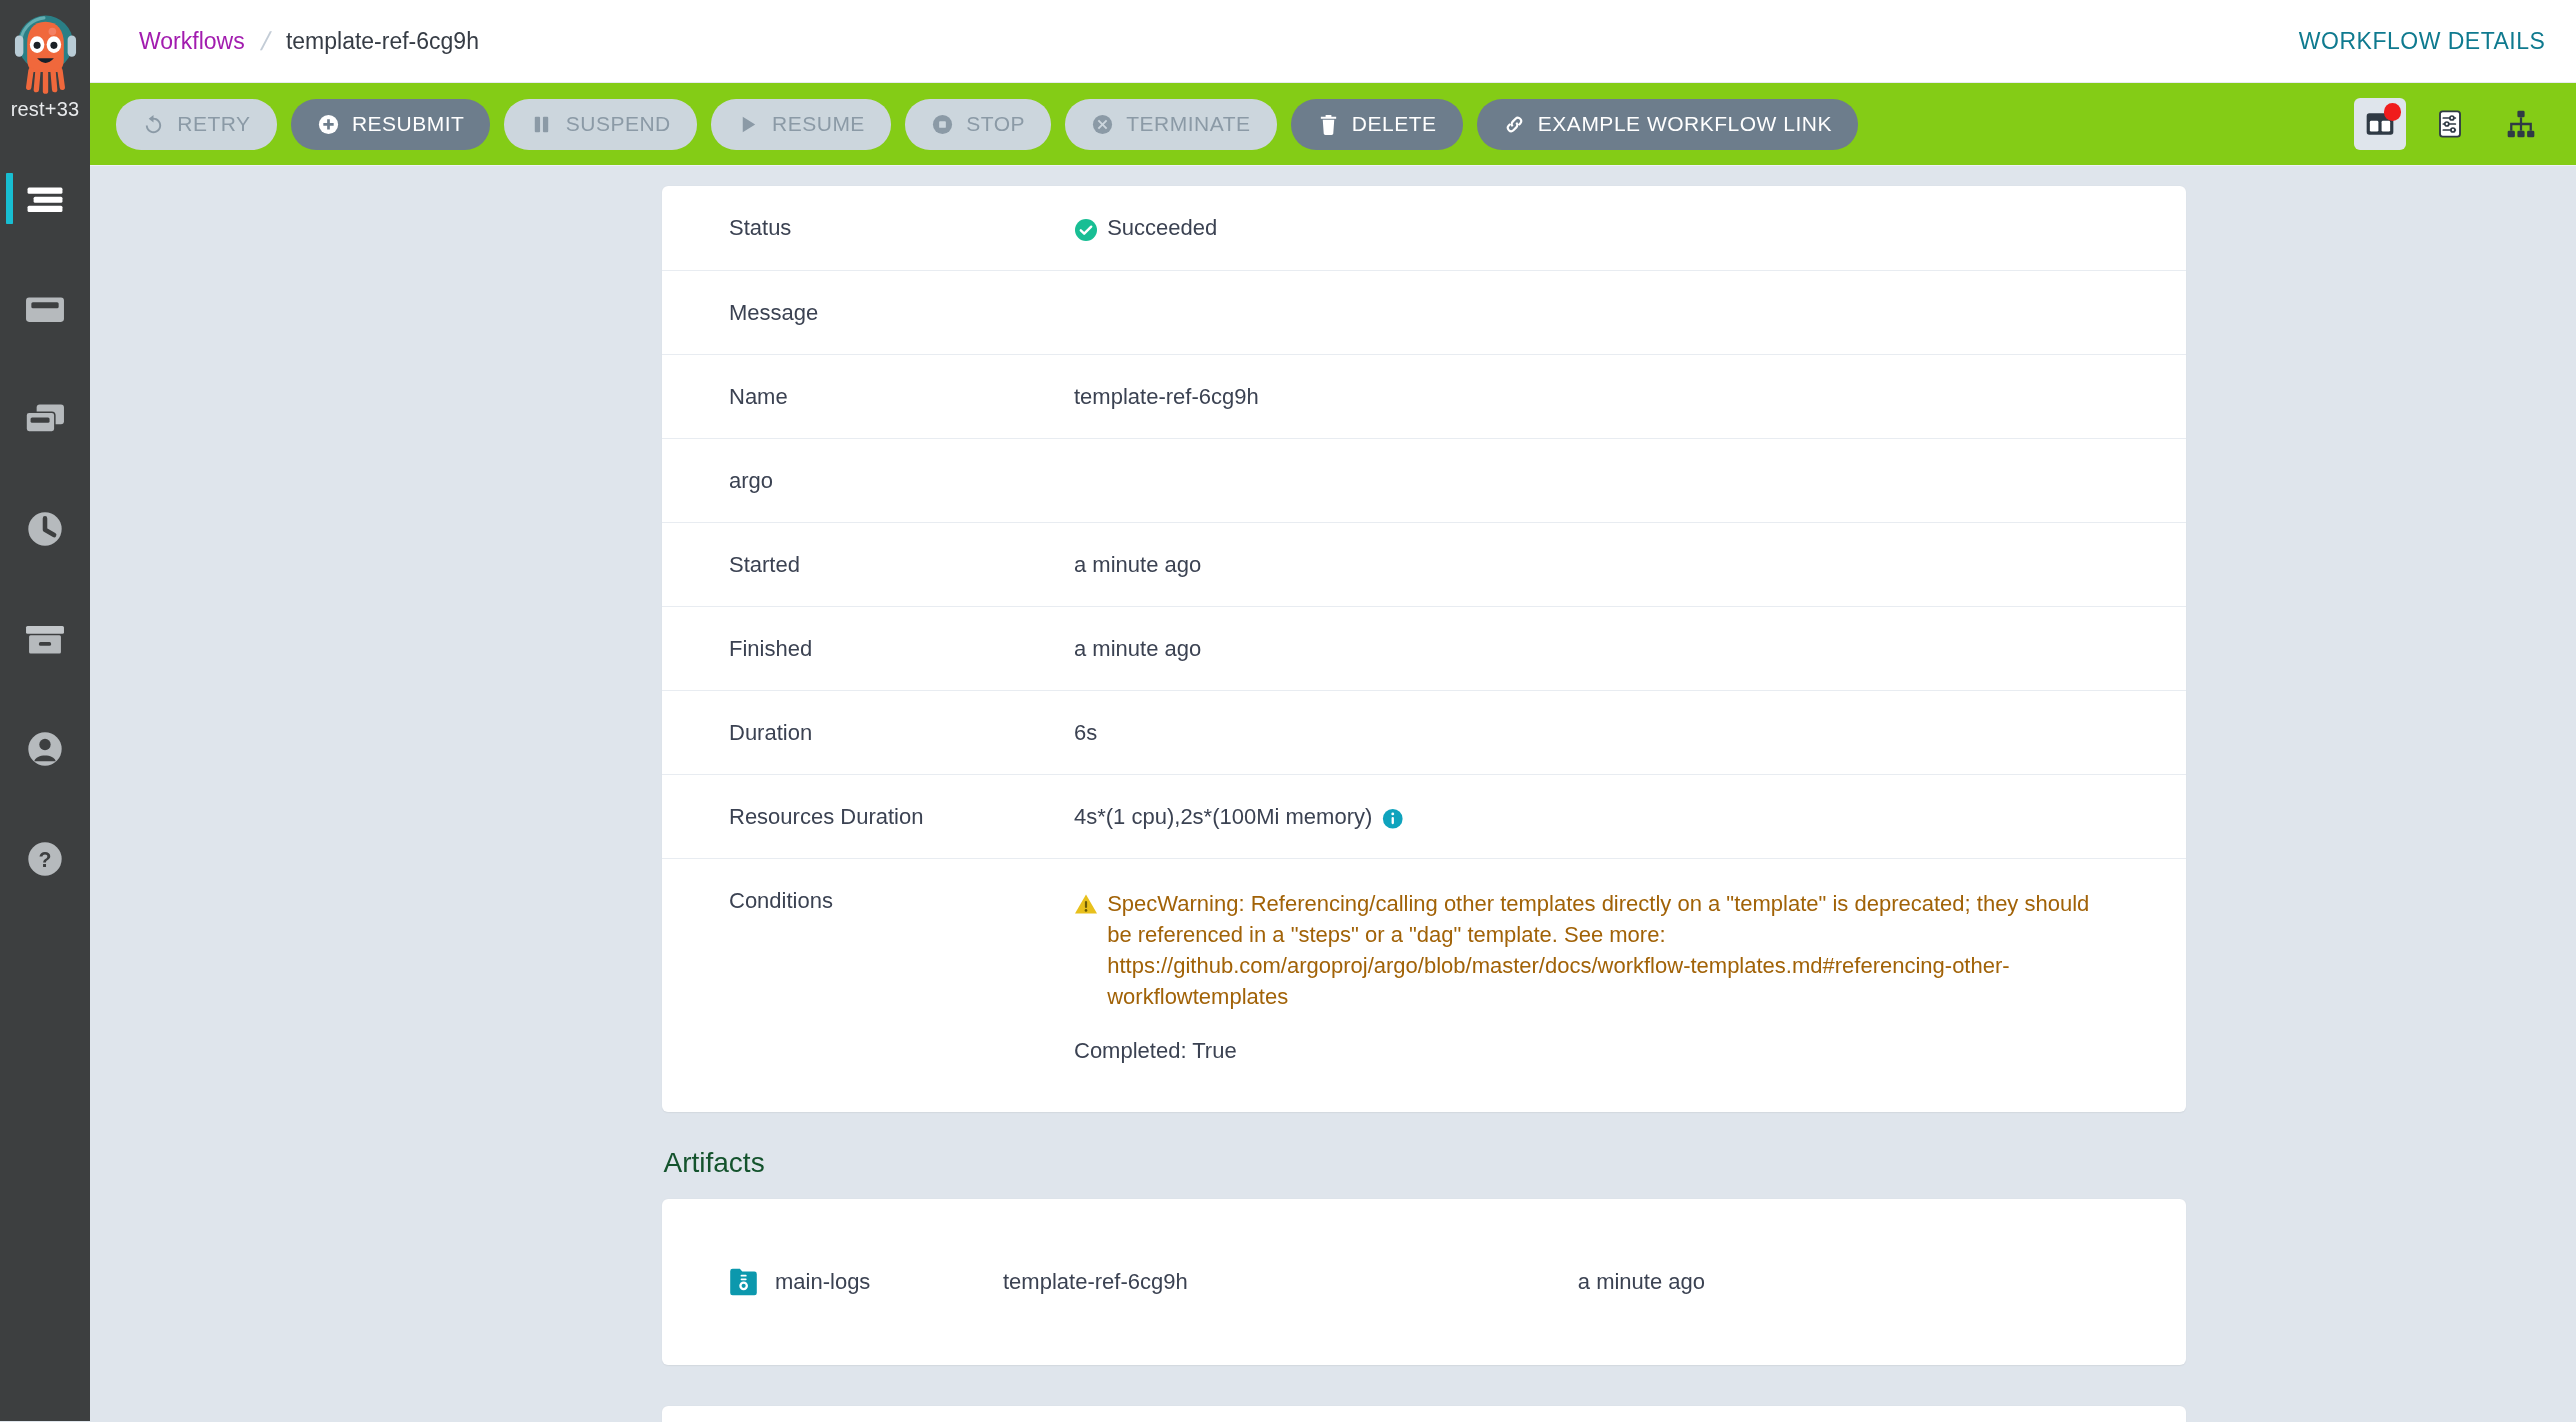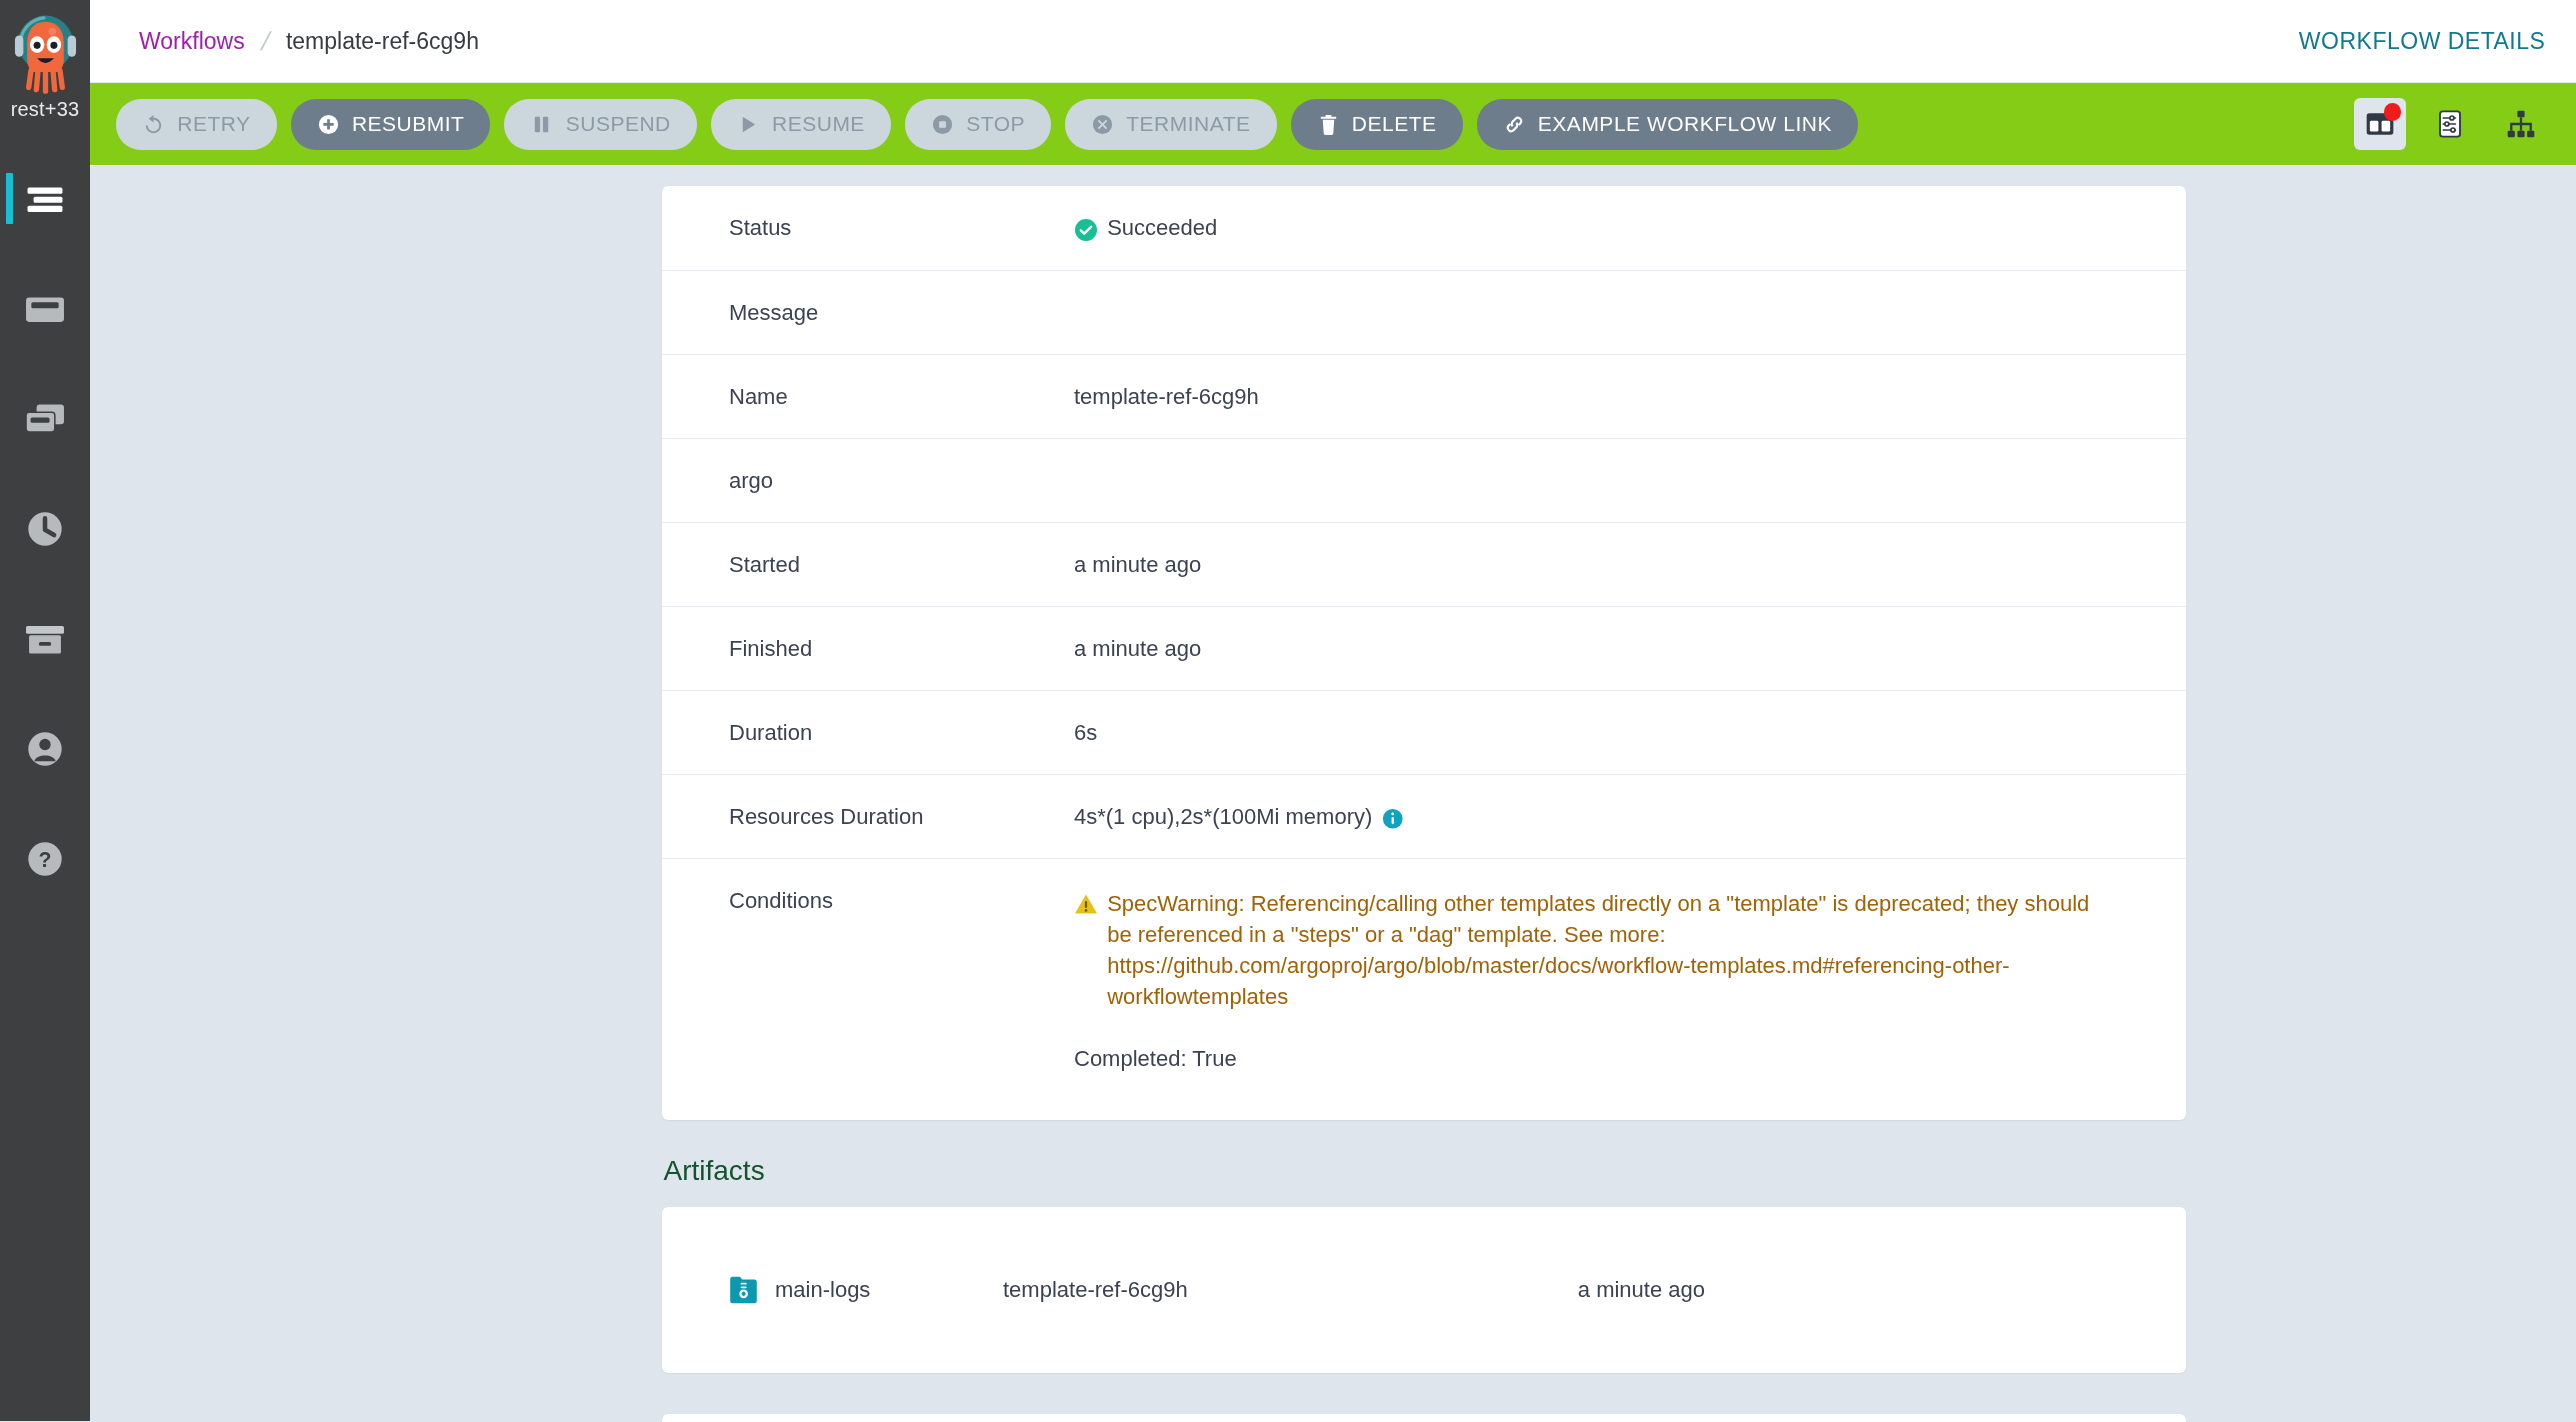--- a/index.html
+++ b/index.html
@@ -123,21 +123,21 @@
     padding-top: 29px; padding-bottom: 28px;
   }
   .row-value {
     font-size: 22px; color: #3b4252; padding-top: 29px; padding-bottom: 28px;
     display: flex; align-items: flex-start; gap: 9.2px; flex-wrap: wrap;
   }
   .row.conditions { min-height: 153px; border-bottom: none; }
   .cond-block { display: flex; flex-direction: column; gap: 0; }
   .cond-line1 { display: flex; align-items: flex-start; gap: 9.2px; max-width: 1027px; }
   .cond-text { font-size: 22px; color: #a16207; line-height: 31px; }
-  .cond-second { font-size: 22px; color: #3b4252; margin-top: 34px; }
+  .cond-second { font-size: 22px; color: #3b4252; margin-top: 26px; }
 
   .chk { width: 24px; height: 24px; margin-top: 3.1px; flex: none; }
   .warn { width: 24px; height: 22px; margin-top: 4.6px; flex: none; }
   .info-i { width: 21.5px; height: 21.5px; margin-top: 3.8px; flex:none; }
 
   .section-head {
     font-size: 28px; color: #14532d; padding: 35px 0 20px 1.5px;
   }
 
   .card.artifacts { padding: 0; height: 166px; display: flex; align-items: center; }

